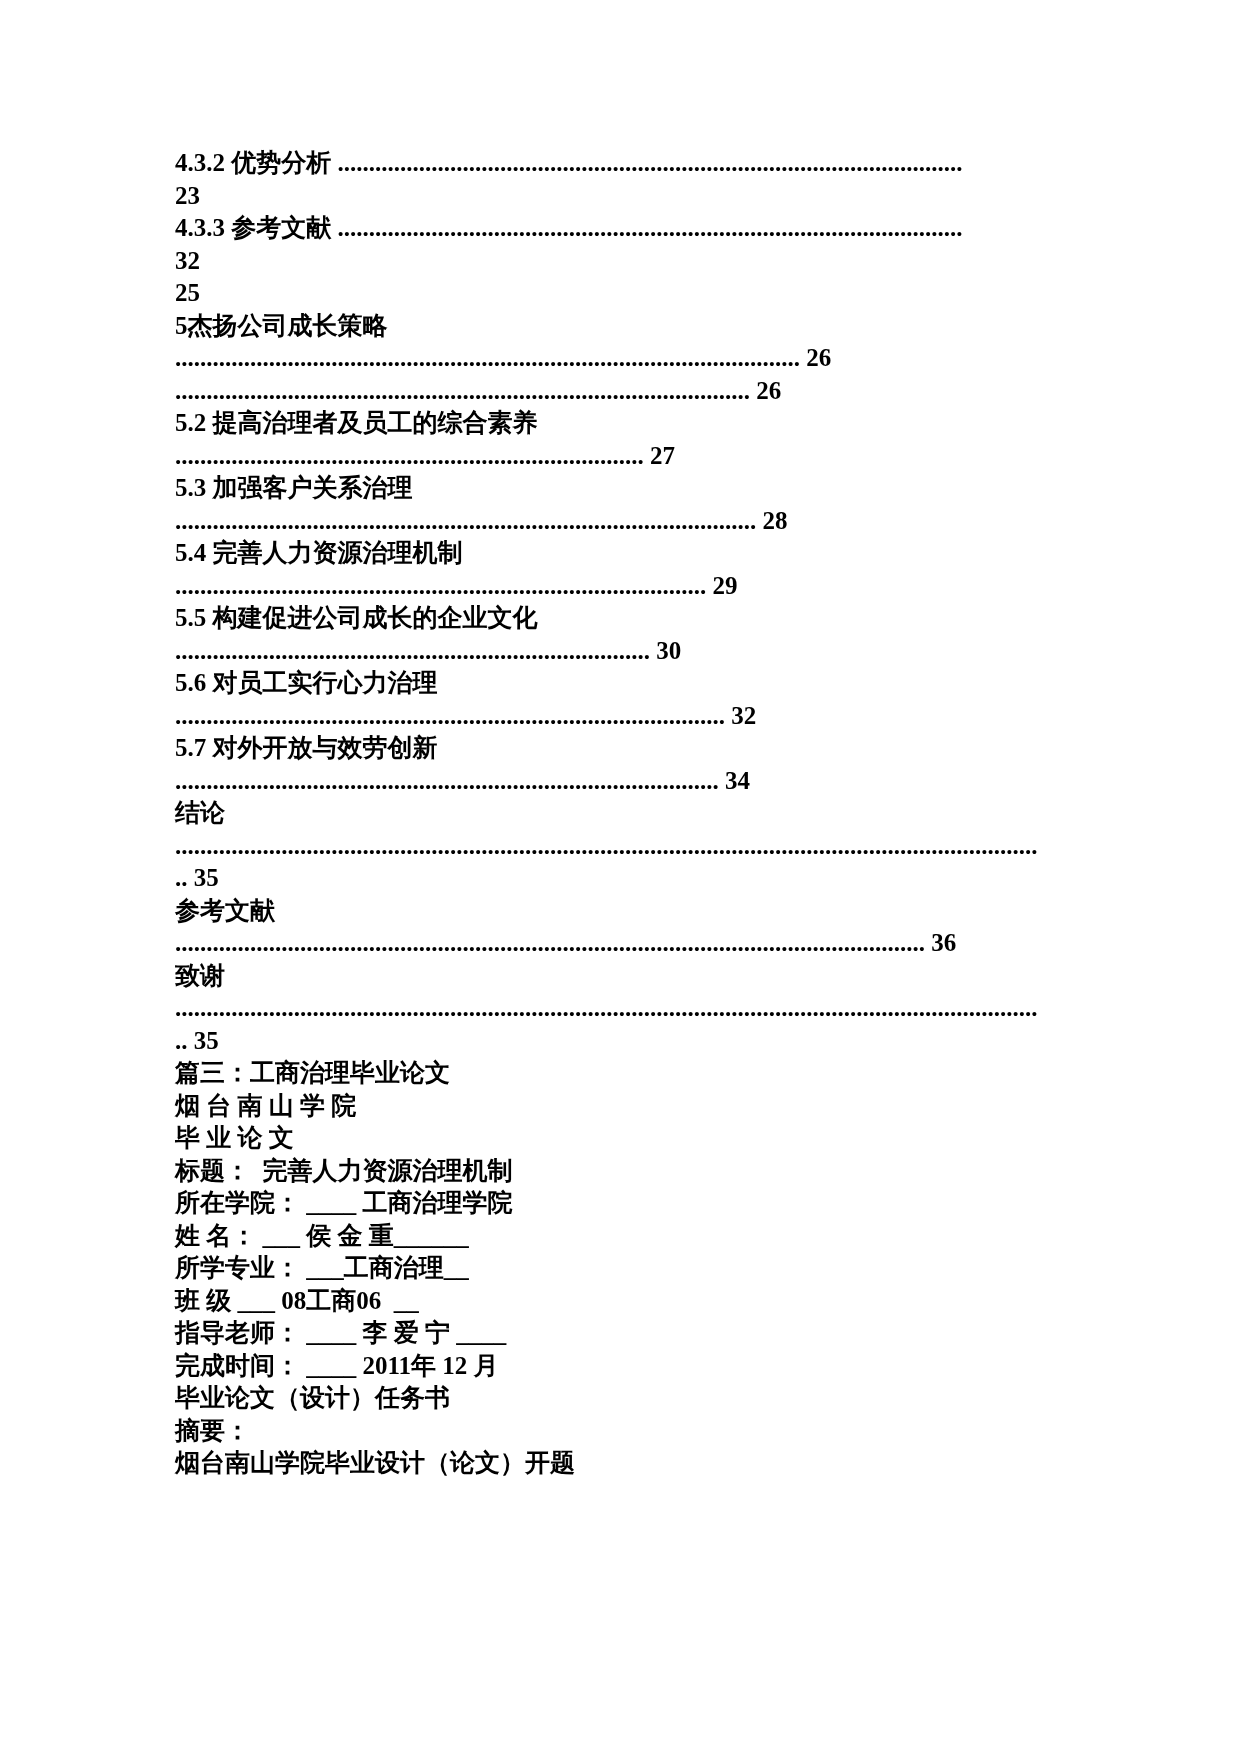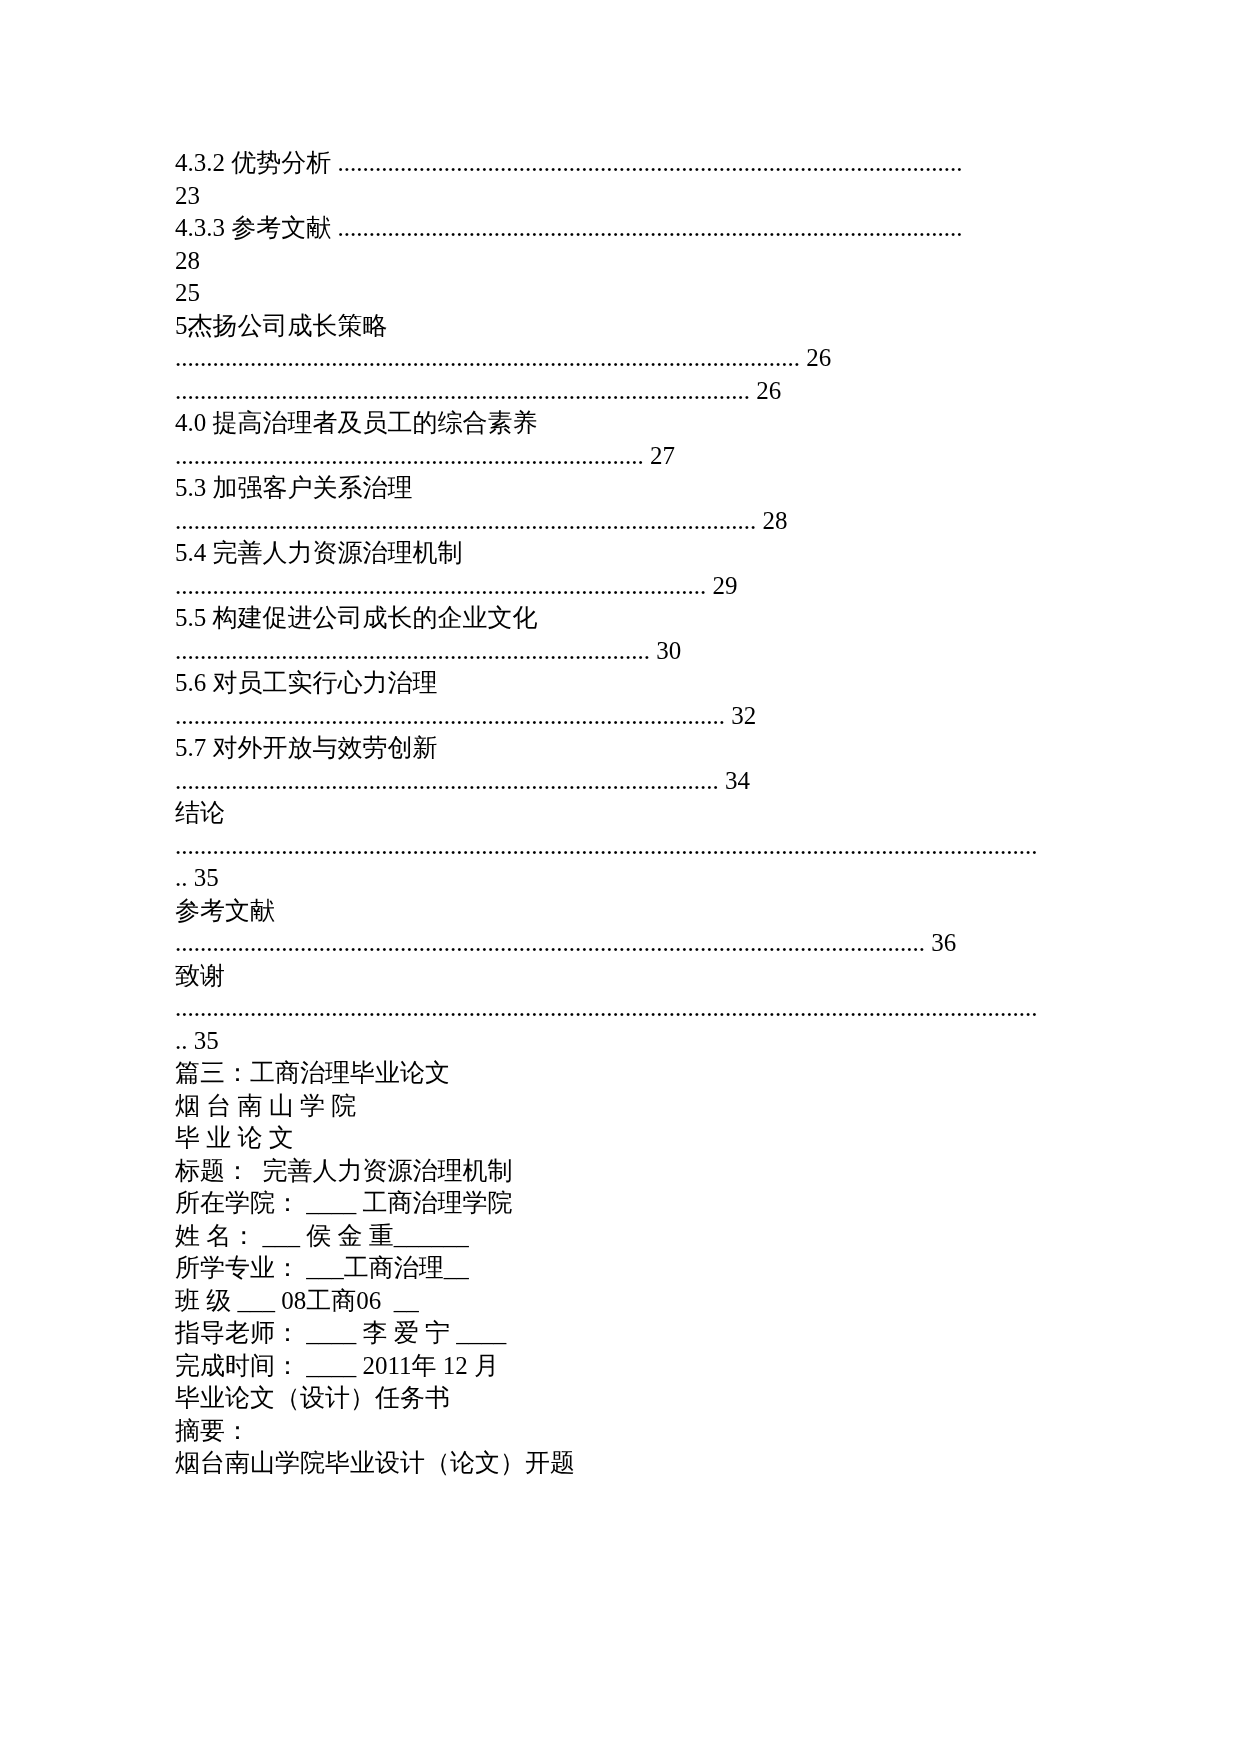--- a/index.html
+++ b/index.html
@@ -17,35 +17,36 @@
       font-family: "Liberation Serif", "DejaVu Serif", serif;
       font-size: 25px;
       line-height: 32.5px;
       padding: 147px 30px 0 175px;
       overflow: hidden;
     }
     .line {
       white-space: pre;
       height: 32.5px;
       overflow: visible;
+      font-weight: bold;
     }
   </style>
 </head>
 <body>
 
 <div class="page">
   <div class="line">4.3.2 优势分析 ....................................................................................................</div>
   <div class="line">23</div>
   <div class="line">4.3.3 参考文献 ....................................................................................................</div>
-  <div class="line">28</div>
+  <div class="line">32</div>
   <div class="line">25</div>
   <div class="line">5杰扬公司成长策略</div>
   <div class="line">.................................................................................................... 26</div>
   <div class="line">............................................................................................ 26</div>
-  <div class="line">4.0 提高治理者及员工的综合素养</div>
+  <div class="line">5.2 提高治理者及员工的综合素养</div>
   <div class="line">........................................................................... 27</div>
   <div class="line">5.3 加强客户关系治理</div>
   <div class="line">............................................................................................. 28</div>
   <div class="line">5.4 完善人力资源治理机制</div>
   <div class="line">..................................................................................... 29</div>
   <div class="line">5.5 构建促进公司成长的企业文化</div>
   <div class="line">............................................................................ 30</div>
   <div class="line">5.6 对员工实行心力治理</div>
   <div class="line">........................................................................................ 32</div>
   <div class="line">5.7 对外开放与效劳创新</div>

